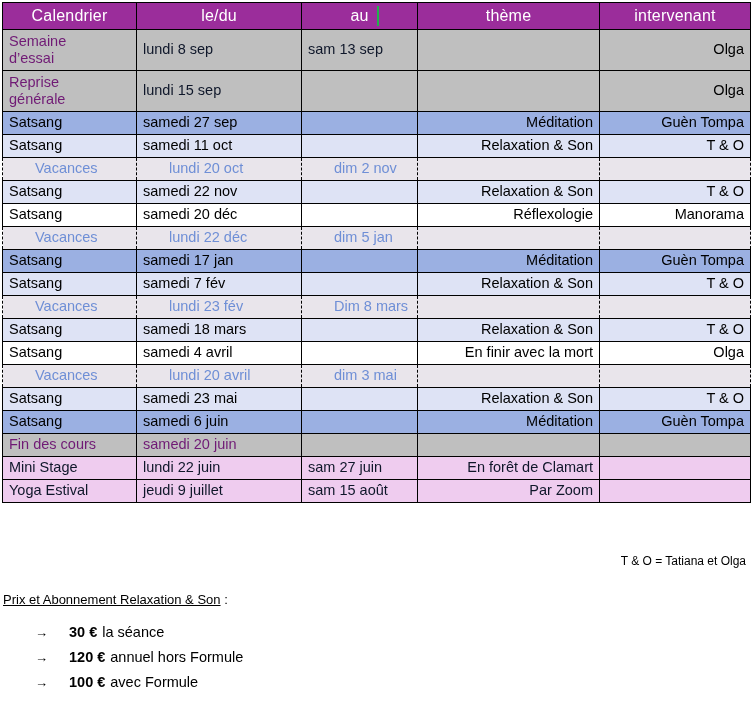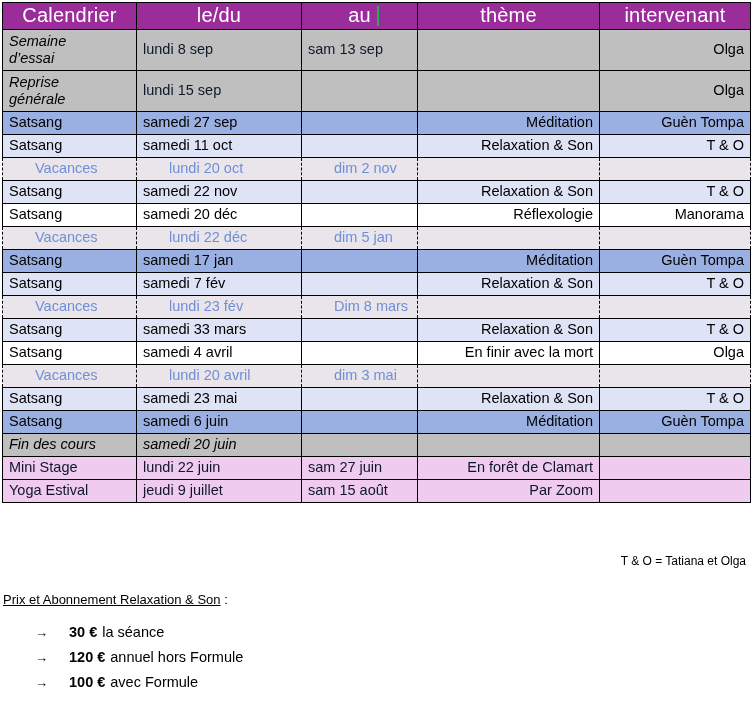--- a/index.html
+++ b/index.html
@@ -49,21 +49,21 @@
   col.c4 { width: 182px; }
   col.c5 { width: 151px; }
 
   
   thead th {
     background: #9B2D9B;
     color: #ffffff;
     font-weight: bold;
     text-align: center;
     height: 26px;
-    font-size: 20px;
+    font-size: 16px;
     letter-spacing: .2px;
   }
   th.hdr-au {
     position: relative;
   }
   th.hdr-au .cursor {
     position: absolute;
     top: 3px;
     bottom: 3px;
     left: 50%;
@@ -82,21 +82,21 @@
     border-top: 1px dashed #000000;
     border-bottom: 1px dashed #000000;
     border-left: 1px dashed #000000;
     border-right: 1px dashed #000000;
     padding-left: 32px;
   }
   tr.r-pink  td { background: #EFCCEF; }
 
   
   .t-purple      { color: #0f172a; }
-  .t-purple-b    { color: #000000; font-weight: bold; font-style: italic; }
+  .t-purple-b    { color: #701a75; font-weight: bold; }
   .t-blue        { color: #6F8FD6; }
   .t-black       { color: #000000; }
 
   .a-left   { text-align: left; }
   .a-center { text-align: right; }
 
   td.tall { height: 40px; }
   td.norm { height: 22px; }
 
   .two-line span { display: block; }
@@ -248,21 +248,21 @@
         </tr>
         <tr class="r-vac">
           <td class="norm t-blue a-left">Vacances</td>
           <td class="norm t-blue a-left">lundi 23 fév</td>
           <td class="norm t-blue a-left">Dim 8 mars</td>
           <td class="norm t-black a-center"></td>
           <td class="norm t-black a-center"></td>
         </tr>
         <tr class="r-blueB">
           <td class="norm t-black a-left">Satsang</td>
-          <td class="norm t-black a-left">samedi 33 mars</td>
+          <td class="norm t-black a-left">samedi 18 mars</td>
           <td class="norm t-black a-left"></td>
           <td class="norm t-black a-center">Relaxation &amp; Son</td>
           <td class="norm t-black a-center">T &amp; O</td>
         </tr>
         <tr class="r-white">
           <td class="norm t-black a-left">Satsang</td>
           <td class="norm t-black a-left">samedi 4 avril</td>
           <td class="norm t-black a-left"></td>
           <td class="norm t-black a-center">En finir avec la mort</td>
           <td class="norm t-black a-center">Olga</td>

